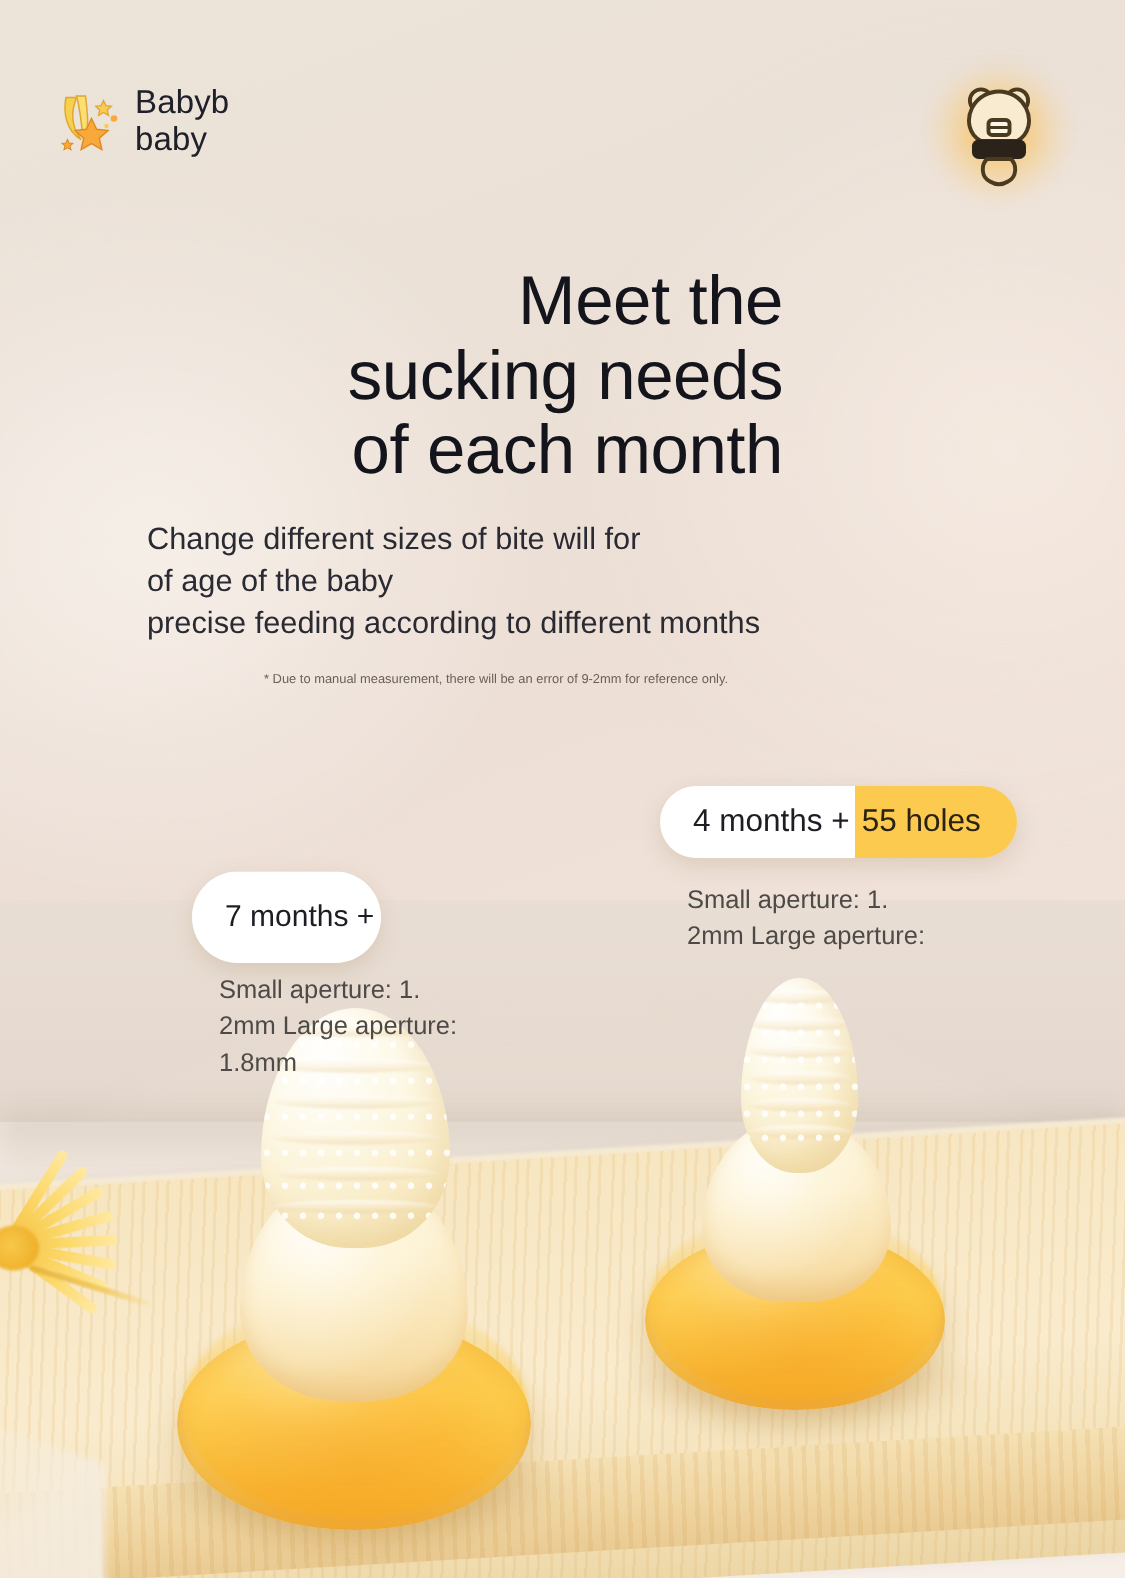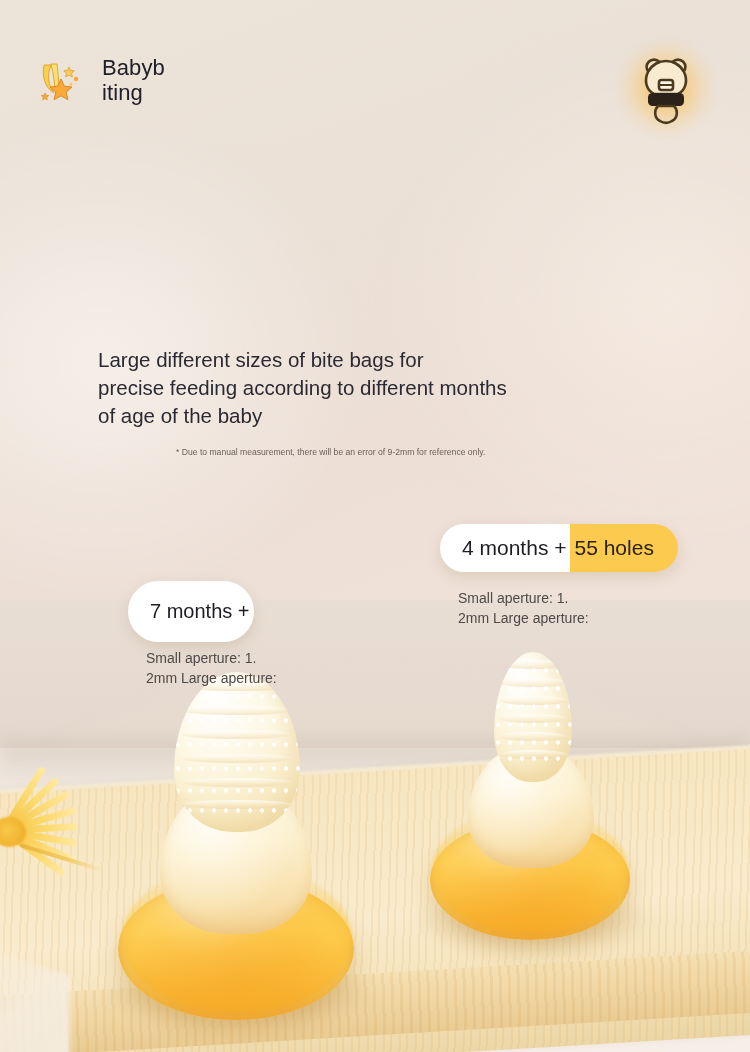--- a/index.html
+++ b/index.html
@@ -160,21 +160,21 @@
     background:linear-gradient(180deg, rgba(255,255,255,0.75) 0%, rgba(248,232,198,0.35) 55%, rgba(232,206,158,0.45) 100%);
     filter:blur(0.7px);
   }
   .feeder .ground-shadow {
     position:absolute; border-radius:50%;
     background:radial-gradient(ellipse at center, rgba(186,146,82,0.40) 0%, rgba(200,164,104,0.18) 52%, rgba(210,176,120,0) 78%);
     filter:blur(7px);
   }
 
   
-  .logo { position:absolute; left:38px; top:56px; display:flex; align-items:center; gap:18px; }
+  .logo { position:absolute; left:38px; top:56px; display:flex; align-items:center; gap:6px; }
   .logo-mark { width:46px; height:48px; position:relative; flex:none; }
   .logo-text { font-size:22px; line-height:1.12; color:#20202a; letter-spacing:0.1px; width:92px; }
 
   .badge-icon {
     position:absolute; right:52px; top:50px;
     width:64px; height:76px;
   }
   .badge-glow {
     position:absolute; left:50%; top:50%; transform:translate(-50%,-50%);
     width:96px; height:96px; border-radius:50%;
@@ -219,21 +219,21 @@
     background:#fcca4e;
     display:flex; align-items:center;
     padding:0 24px 0 4px;
     color:#2a2212;
   }
   .pill-lg .half-a, .pill-lg .half-b { font-size:21px; height:48px; }
   .pill-sm .half-a, .pill-sm .half-b { font-size:20px; height:61px; }
 
   .spec {
     position:absolute;
-    font-size:14px; line-height:1.44; color:#4d4a47;
+    font-size:17px; line-height:1.44; color:#4d4a47;
     width:180px;
   }
   .spec span { display:block; }
 </style>
 </head>
 <body>
 
 <div id="page">
 
   <div class="bg-bloom-left"></div>
@@ -313,58 +313,64 @@
         <path d="M13 7 C16 17, 16 28, 18 37 C22 28, 20 16, 19 7 Z" fill="#fbdf72" stroke="#e0a832" stroke-width="1"></path>
         <path d="M23 22 l3.4 7.2 7.6 .8 -5.8 5.2 1.7 7.5 -6.9-3.9 -6.9 3.9 1.7-7.5 -5.8-5.2 7.6-.8 Z" fill="#f9a93a" stroke="#e08a22" stroke-width="1"></path>
         <path d="M31 10 l1.6 3.4 3.6 .4 -2.7 2.5 .8 3.6 -3.3-1.9 -3.3 1.9 .8-3.6 -2.7-2.5 3.6-.4 Z" fill="#fbcb55" stroke="#e0a832" stroke-width="0.9"></path>
         <circle cx="38" cy="22" r="2.2" fill="#f9a93a"></circle>
         <circle cx="33" cy="27" r="1.5" fill="#fbcb55"></circle>
         <path d="M7 36 l1.1 2.3 2.5 .3 -1.9 1.7 .6 2.5 -2.3-1.3 -2.3 1.3 .6-2.5 -1.9-1.7 2.5-.3 Z" fill="#f9a93a" stroke="#e08a22" stroke-width="0.7"></path>
       </svg>
     </div>
     <div class="logo-text">
       <div>Babyb</div>
-      <div>iting</div>
+      <div>baby</div>
     </div>
   </div>
 
   <div class="badge-icon">
     <div class="badge-glow"></div>
     <svg width="64" height="76" viewBox="0 0 64 76" style="position:absolute;left:0;top:0;">
       <g fill="none" stroke="#4a3a20" stroke-width="2.6" stroke-linejoin="round" stroke-linecap="round">
         <circle cx="20" cy="17" r="7.4" fill="#f6e6c6"></circle>
         <circle cx="44" cy="17" r="7.4" fill="#f6e6c6"></circle>
         <path d="M14 22 C10 30, 12 40, 20 44 L44 44 C52 40, 54 30, 50 22 C46 14, 38 11, 32 11 C26 11, 18 14, 14 22 Z" fill="#f8ebd0"></path>
         <rect x="25" y="30" width="14" height="10" rx="2.4" fill="#fdf6e6"></rect>
         <path d="M25 35 h14" stroke-width="2"></path>
       </g>
       <rect x="14" y="43" width="36" height="13" rx="4.5" fill="#2b2319"></rect>
       <path d="M24 56 C20 60, 20 68, 26 71 C30 73.5, 34 73.5, 38 71 C44 68, 44 60, 40 56 Z" fill="none" stroke="#4a3a20" stroke-width="2.6"></path>
     </svg>
   </div>
 
+  <div class="headline">
+    <span>Meet the</span>
+    <span>sucking needs</span>
+    <span>of each month</span>
+  </div>
 
   <div class="subhead">
-    <span>Large different sizes of bite bags for</span>
+    <span>Change different sizes of bite will for</span>
+    <span>of age of the baby</span>
     <span>precise feeding according to different months</span>
-    <span>of age of the baby</span>
   </div>
 
   <div class="disclaimer">* Due to manual measurement, there will be an error of 9-2mm for reference only.</div>
 
   <div class="pill pill-lg" style="left:440px; top:524px;align-items:flex-end;">
     <div class="half-a">4 months +</div>
     <div class="half-b">55 holes</div>
   </div>
   <div class="spec" style="left:458px; top:588px;">
     <span>Small aperture: 1.</span>
     <span>2mm Large aperture:</span>
   </div>
 
   <div class="pill pill-sm" style="left:128px; top:581px;">
     <div class="half-a">7 months +</div>
   </div>
   <div class="spec" style="left:146px; top:648px;">
     <span>Small aperture: 1.</span>
     <span>2mm Large aperture:</span>
+    <span>1.8mm</span>
   </div>
 
 </div>
 
 </body></html>

